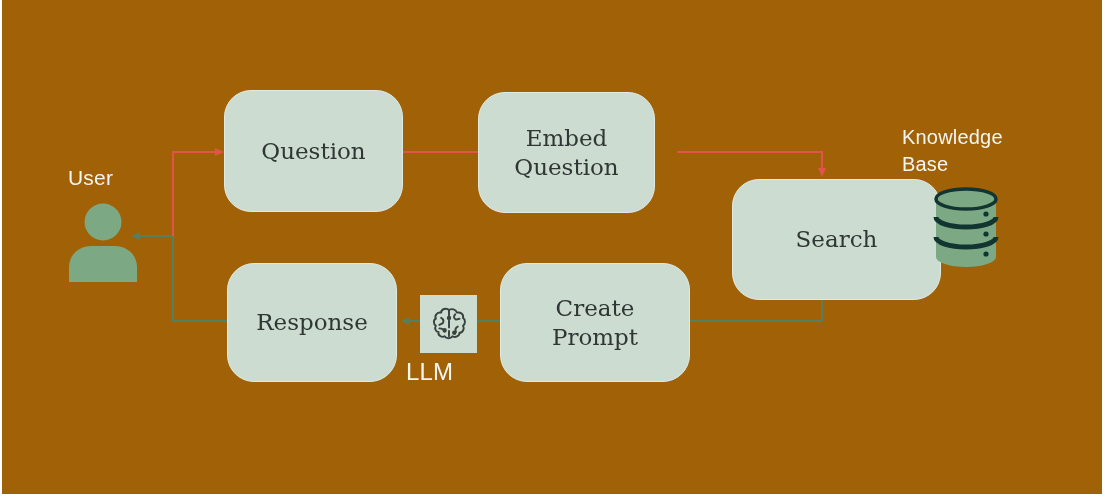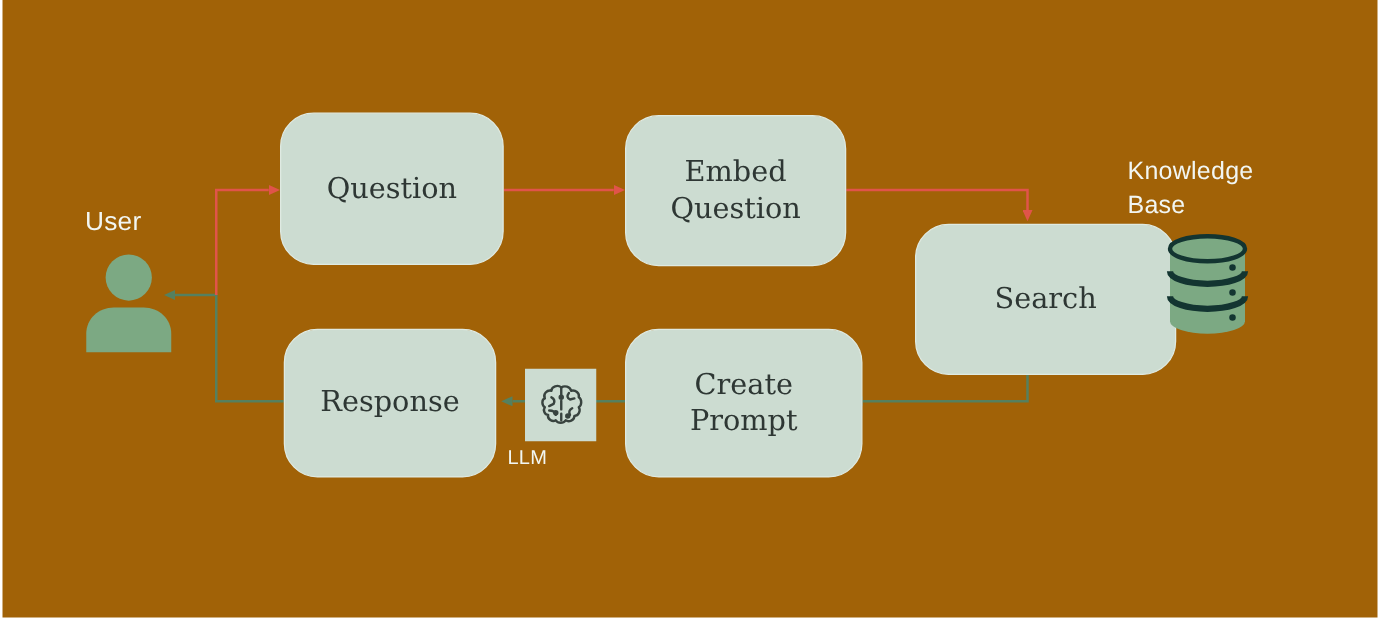--- a/index.html
+++ b/index.html
@@ -23,21 +23,21 @@
     font-family:"DejaVu Serif", serif;
     font-size:23px;color:#2e3734;
     line-height:1.25;
     box-sizing:border-box;
   }
   .actor-label{
     position:absolute;color:#f2f6f2;text-align:left;
     font-weight:500;letter-spacing:0.2px;
   }
   .user-label{left:66px;top:166px;width:72px;font-size:21px;}
-  .llm-label{left:404px;top:358px;width:86px;font-size:16px;}
+  .llm-label{left:404px;top:358px;width:86px;font-size:24px;}
   .kb-label{left:900px;top:124px;width:130px;font-size:20px;line-height:1.35;}
   .user-icon-wrap{position:absolute;left:66px;top:202px;width:72px;height:80px;}
   .llm-chip{
     position:absolute;left:418px;top:295px;width:57px;height:58px;
     background:#ccdcd1;display:flex;align-items:center;justify-content:center;
   }
   .db-icon-wrap{position:absolute;left:931px;top:186px;width:66px;height:84px;}
 </style>
 </head>
 <body>
@@ -60,21 +60,21 @@
 
     <path d="M171,236 L171,152 L213,152" fill="none" stroke="#e0544a" stroke-width="2" marker-end="url(#arrR)"></path>
     <path d="M401,152 L489,152" fill="none" stroke="#e0544a" stroke-width="2" marker-end="url(#arrR)"></path>
     <path d="M675,152 L820,152 L820,168" fill="none" stroke="#e0544a" stroke-width="2" marker-end="url(#arrR)"></path>
   </svg>
 
   <div class="node" style="left:222px;top:90px;width:179px;height:122px;">
     <span>Question</span>
   </div>
 
-  <div class="node" style="left:498px;top:92px;width:177px;height:121px;padding:0 34px;">
+  <div class="node" style="left:476px;top:92px;width:177px;height:121px;padding:0 34px;">
     <span>Embed Question</span>
   </div>
 
   <div class="node" style="left:730px;top:179px;width:209px;height:121px;">
     <span>Search</span>
   </div>
 
   <div class="node" style="left:225px;top:263px;width:170px;height:119px;">
     <span>Response</span>
   </div>

